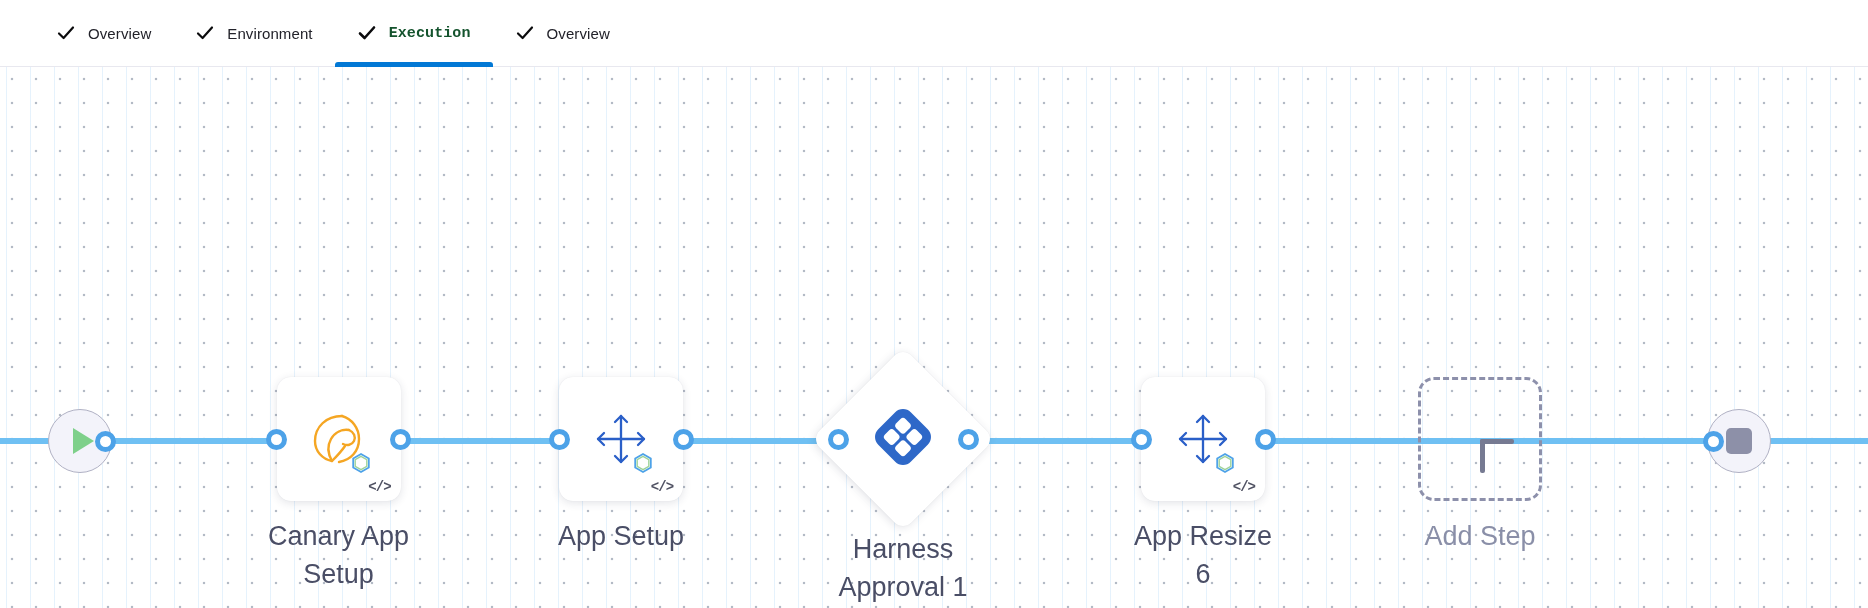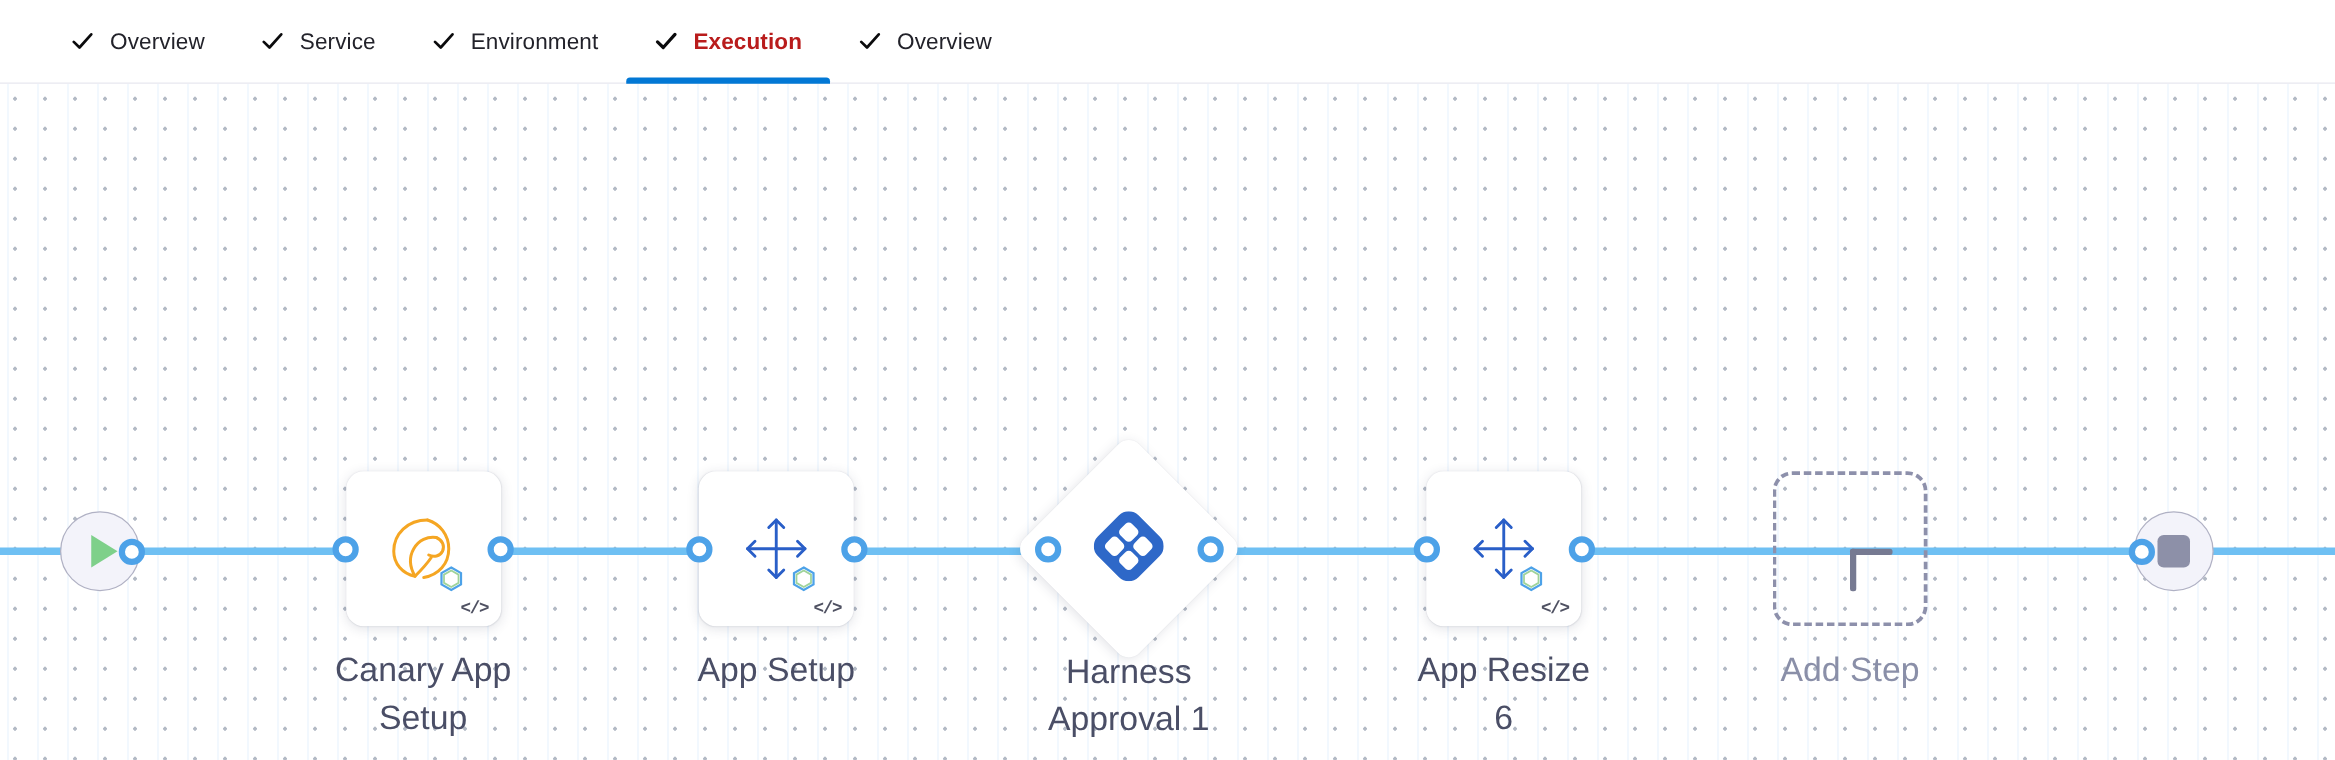--- a/index.html
+++ b/index.html
@@ -37,26 +37,26 @@
     display: inline-flex;
     align-items: center;
     justify-content: center;
     width: 20px;
     height: 20px;
     color: #0b0b0d;
     flex: 0 0 auto;
   }
   .tab-check svg { display: block; }
   .tab-label {
-    font-size: 18px;
+    font-size: 15px;
     color: #22222a;
     letter-spacing: .1px;
     line-height: 1;
   }
-  .tab.active .tab-label { font-weight: 700; color: #b91c1c; }
+  .tab.active .tab-label { font-weight: 700; color: #14532d; font-family: Liberation Mono, monospace; }
   .tab.active::after {
     content: "";
     position: absolute;
     left: 0; right: 0; bottom: 0;
     height: 5px;
     background: #0278d5;
     border-radius: 3px 3px 0 0;
   }
 
   
@@ -220,28 +220,20 @@
 
   <div class="tab">
     <span class="tab-check">
       <svg width="20" height="20" viewBox="0 0 20 20">
           <path d="M3 10.5 L7.6 15 L17 4.5" fill="none" stroke="currentColor" stroke-width="2.2" stroke-linecap="round" stroke-linejoin="round"></path>
         </svg>
     </span>
     <span class="tab-label">Overview</span>
   </div>
 
-  <div class="tab">
-    <span class="tab-check">
-      <svg width="20" height="20" viewBox="0 0 20 20">
-          <path d="M3 10.5 L7.6 15 L17 4.5" fill="none" stroke="currentColor" stroke-width="2.2" stroke-linecap="round" stroke-linejoin="round"></path>
-        </svg>
-    </span>
-    <span class="tab-label">Service</span>
-  </div>
 
   <div class="tab">
     <span class="tab-check">
       <svg width="20" height="20" viewBox="0 0 20 20">
           <path d="M3 10.5 L7.6 15 L17 4.5" fill="none" stroke="currentColor" stroke-width="2.2" stroke-linecap="round" stroke-linejoin="round"></path>
         </svg>
     </span>
     <span class="tab-label">Environment</span>
   </div>
 
@@ -339,21 +331,21 @@
           <g transform="rotate(45 28 28)">
             <rect x="5" y="5" width="46" height="46" rx="11" fill="#2e68c8"></rect>
             <rect x="13.5" y="13.5" width="13" height="13" rx="3.5" fill="#ffffff"></rect>
             <rect x="29.5" y="13.5" width="13" height="13" rx="3.5" fill="#ffffff"></rect>
             <rect x="13.5" y="29.5" width="13" height="13" rx="3.5" fill="#ffffff"></rect>
             <rect x="29.5" y="29.5" width="13" height="13" rx="3.5" fill="#ffffff"></rect>
           </g>
         </svg>
       </span>
     </div>
-    <div class="node-label" style="margin-top:14px;">Harness
+    <div class="node-label" style="margin-top:26px;">Harness
 Approval 1</div>
   </div>
 
   <div class="node" style="left:1128px;">
     <div class="card">
       <div class="port left"></div>
       <div class="port right"></div>
       <div class="icon-wrap">
         <svg width="62" height="58" viewBox="0 0 62 58">
           <g fill="none" stroke="#2a5fc8" stroke-width="2.3" stroke-linecap="round" stroke-linejoin="round">

